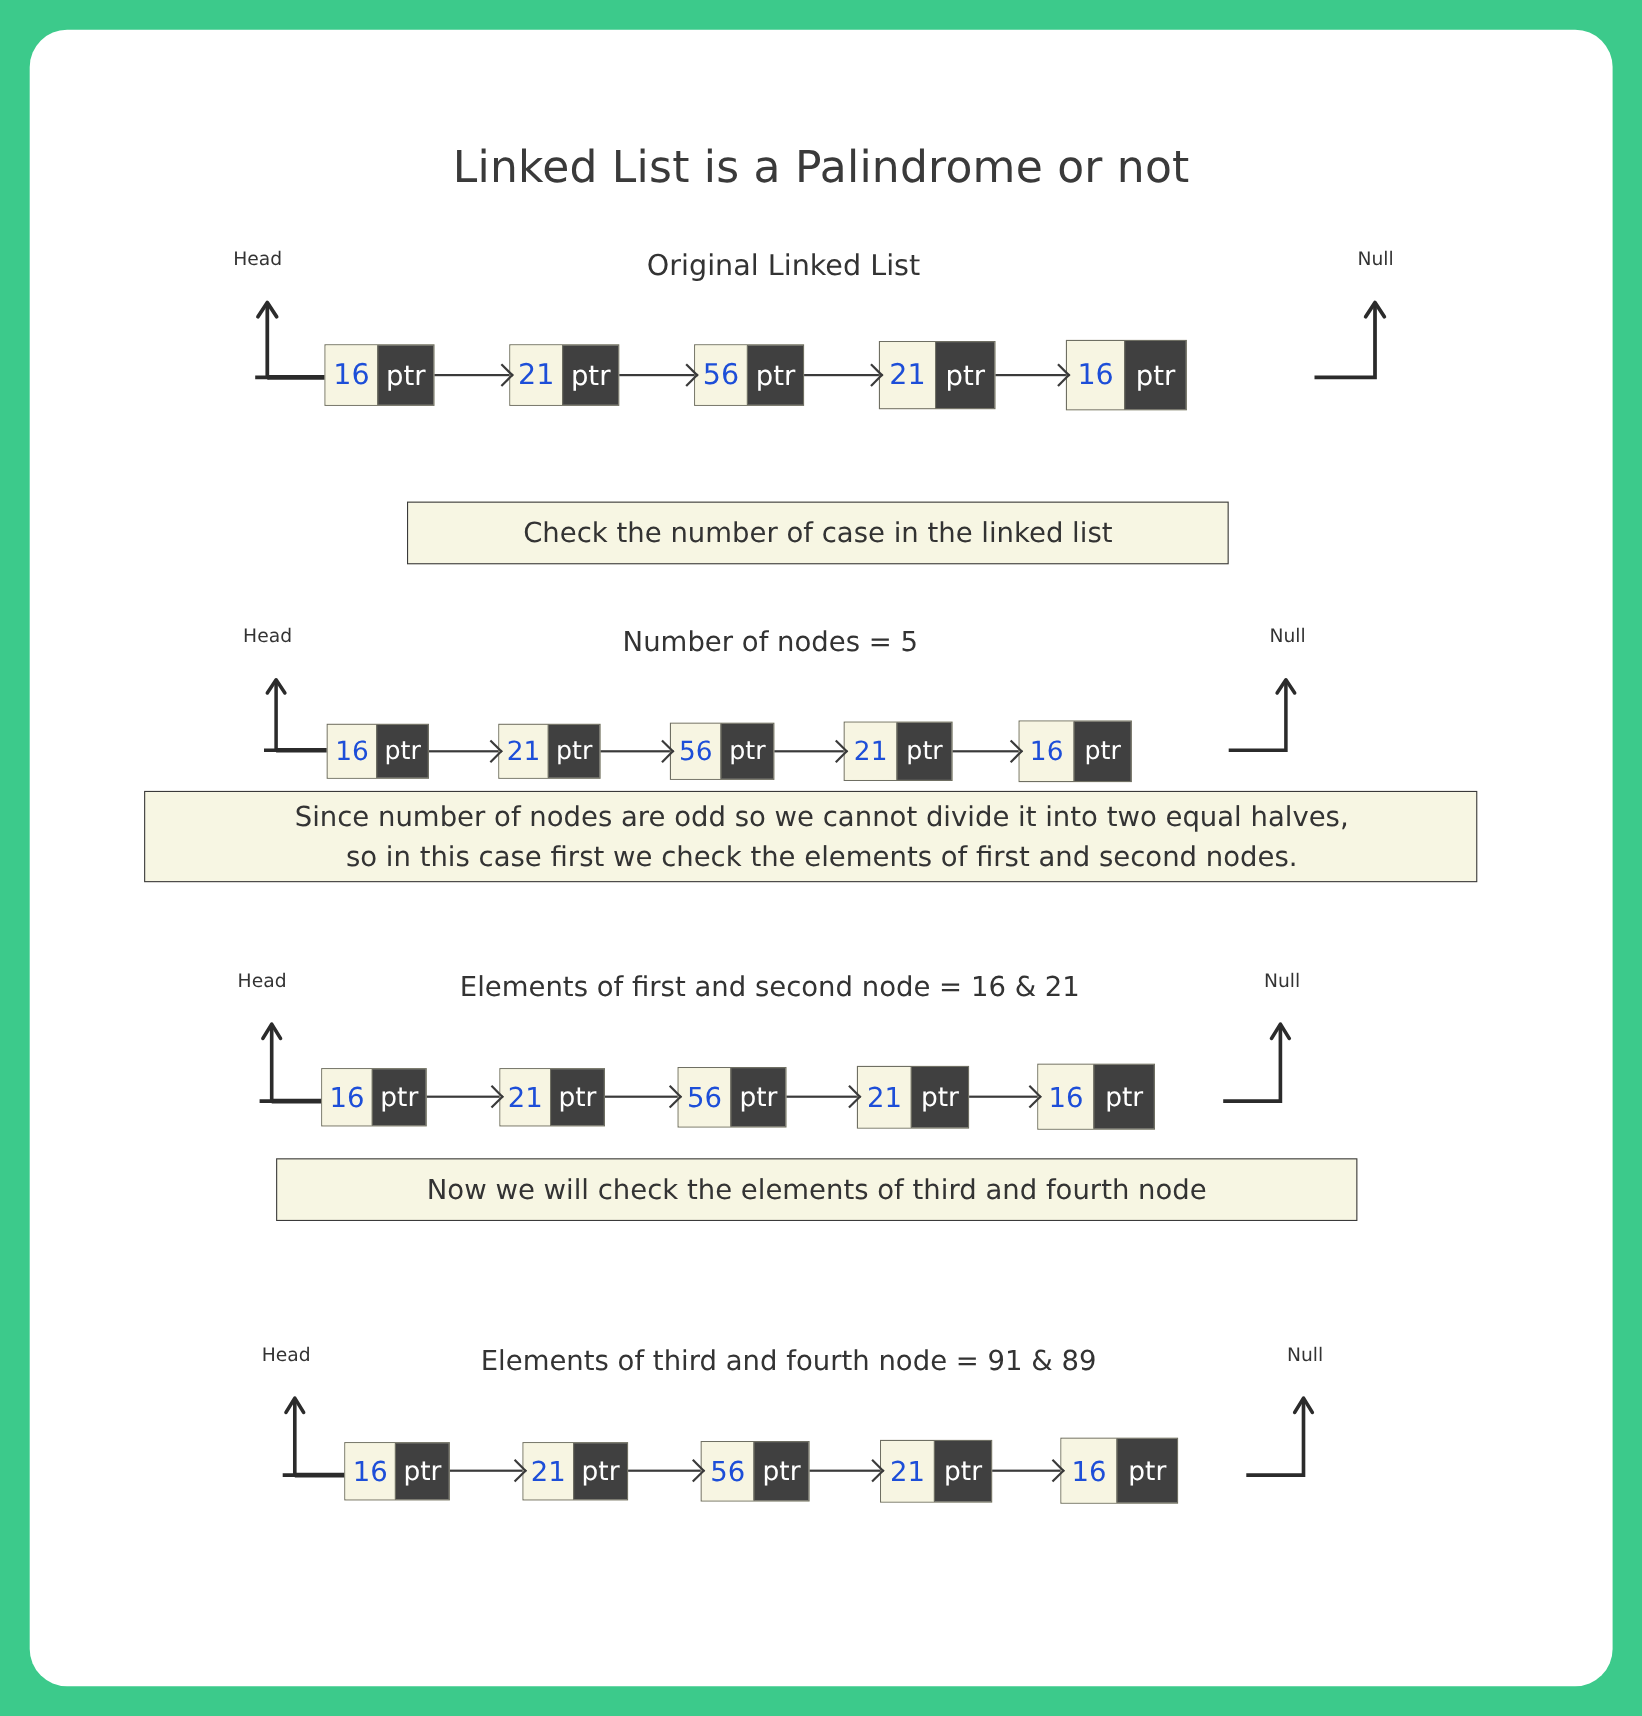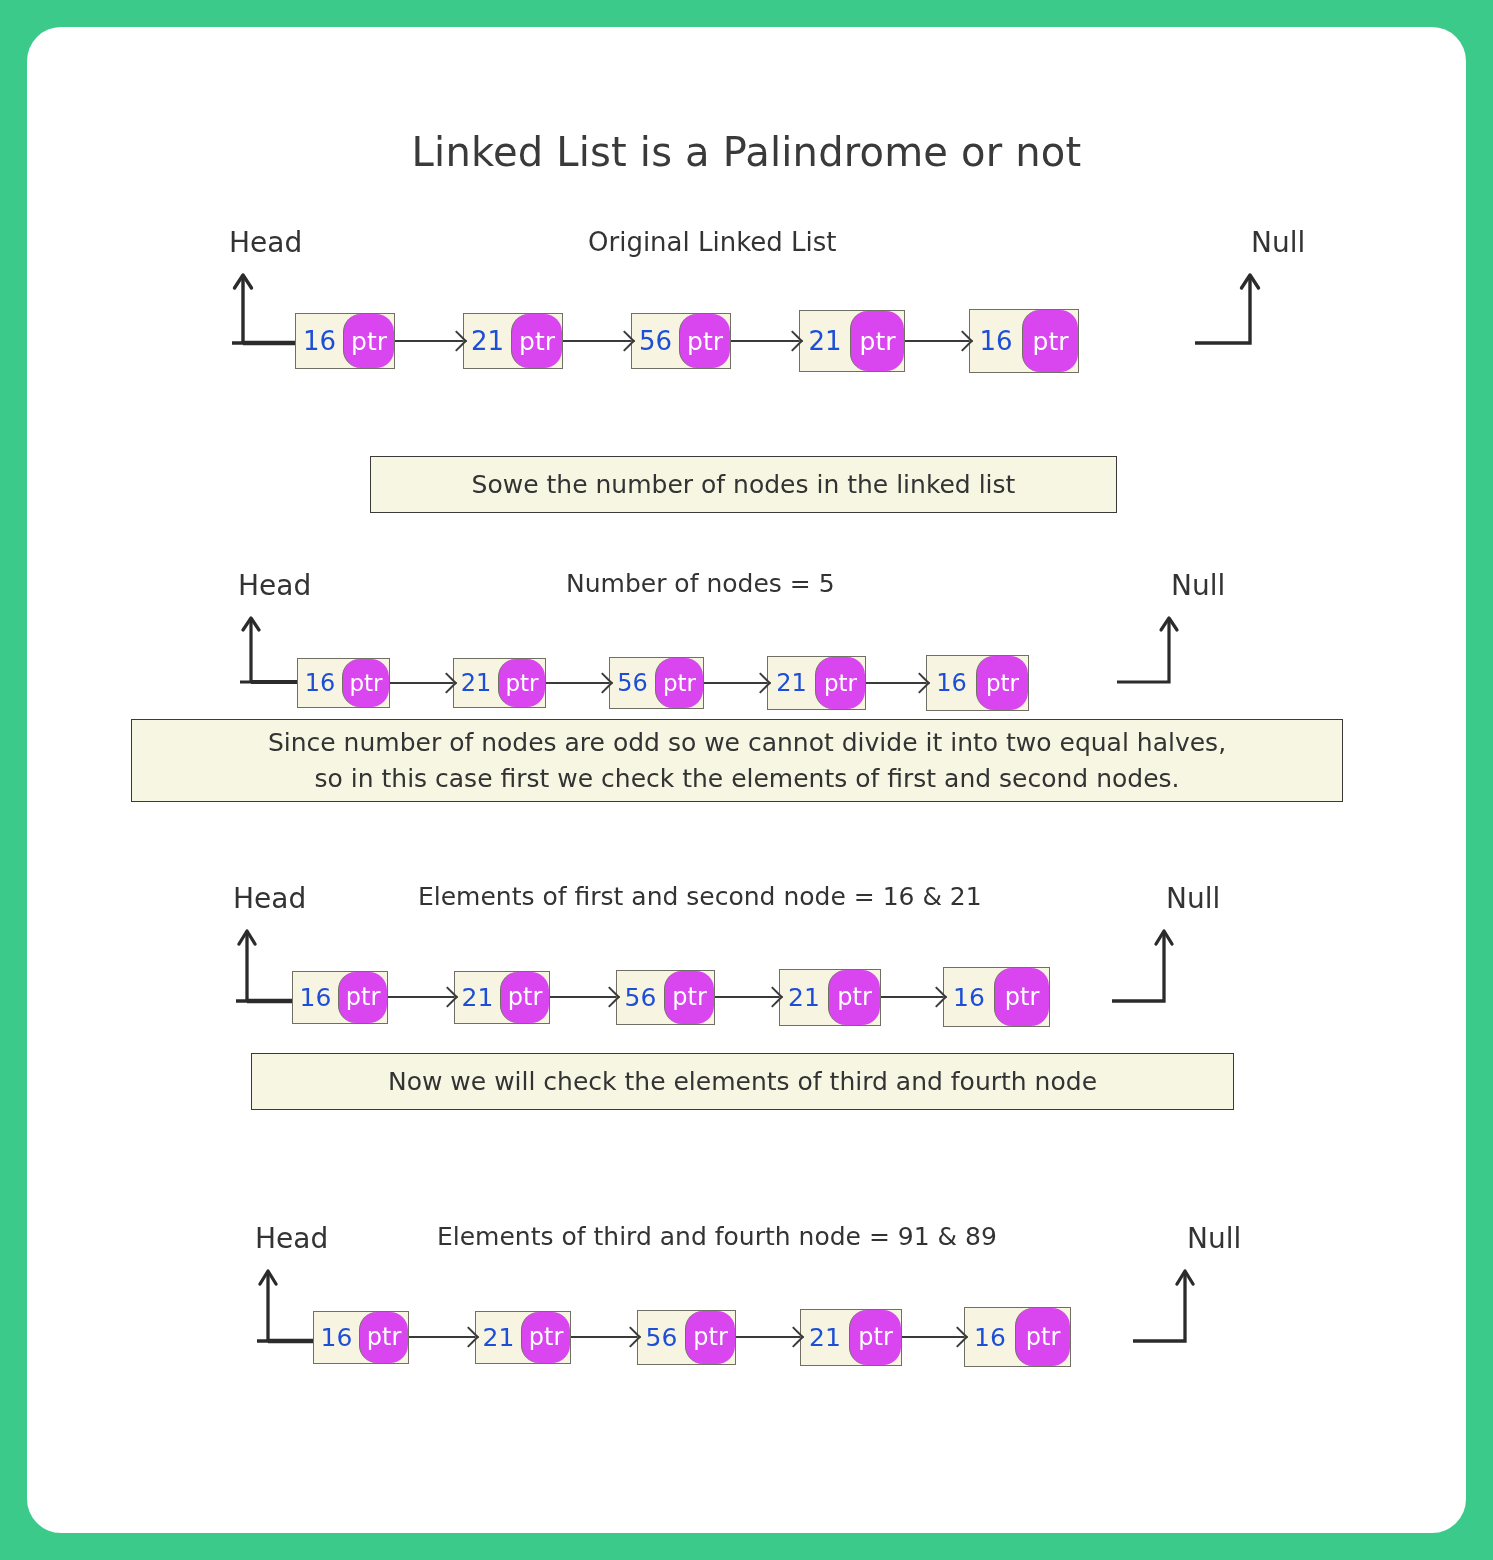--- a/index.html
+++ b/index.html
@@ -44,51 +44,49 @@
   .row .caption {
     position: absolute;
     font-size: 25px;
     color: #333333;
     white-space: nowrap;
   }
   .row .caption.bold { font-weight: 400; font-size: 26px; }
 
   .row .endlabel {
     position: absolute;
-    font-size: 28px;
+    font-size: 17px;
     color: #333333;
     white-space: nowrap;
-    margin-left: 17px;
   }
 
   .nodes {
     position: absolute;
     display: flex;
     align-items: center;
   }
   .node {
     display: flex;
     border: 1.6px solid #6f6f63;
     background: #f7f5e2;
   }
   .node .val {
     background: #f7f5e2;
     color: #1d4ed8;
     display: flex;
     align-items: center;
     justify-content: center;
   }
   .node .ptr {
-    background: #d946ef;
+    background: #404040;
     color: #ffffff;
     display: flex;
     align-items: center;
     justify-content: center;
     border-left: 1.6px solid #6f6f63;
-    border-radius: 18px;
   }
   .arrow {
     position: relative;
     height: 2.6px;
     background: #3a3a3a;
     flex: none;
   }
   .arrow::after {
     content: "";
     position: absolute;
@@ -162,21 +160,21 @@
         </div>
         <div class="arrow" style="width:64px;"></div>
         <div class="node" style="height:64px;">
           <div class="val" style="width:52px; font-size:26px;">16</div>
           <div class="ptr" style="width:56px; font-size:25px;">ptr</div>
         </div>
       </div>
     </div>
 
     <div class="msgbox" style="left:343px; top:429px; width:747px; height:57px; font-size:25px;">
-      <div class="line">Sowe the number of nodes in the linked list</div>
+      <div class="line">Check the number of case in the linked list</div>
     </div>
 
     <div class="row" style="left:0; top:518px; width:1439px; height:160px;">
       <div class="caption" style="left:539px; top:24px;">Number of nodes = 5</div>
       <div class="endlabel" style="left:194px; top:24px;">Head</div>
       <div class="endlabel" style="left:1127px; top:24px;">Null</div>
 
       <svg class="connector" style="left:213px; top:55px;" width="110" height="95">
         <path d="M 0 82 L 11 82 L 11 20" stroke="#2b2b2b" stroke-width="3.2" fill="none"></path>
         <path d="M 3 30 L 11 18 L 19 30" stroke="#2b2b2b" stroke-width="3.2" fill="none" stroke-linecap="round" stroke-linejoin="round"></path>

